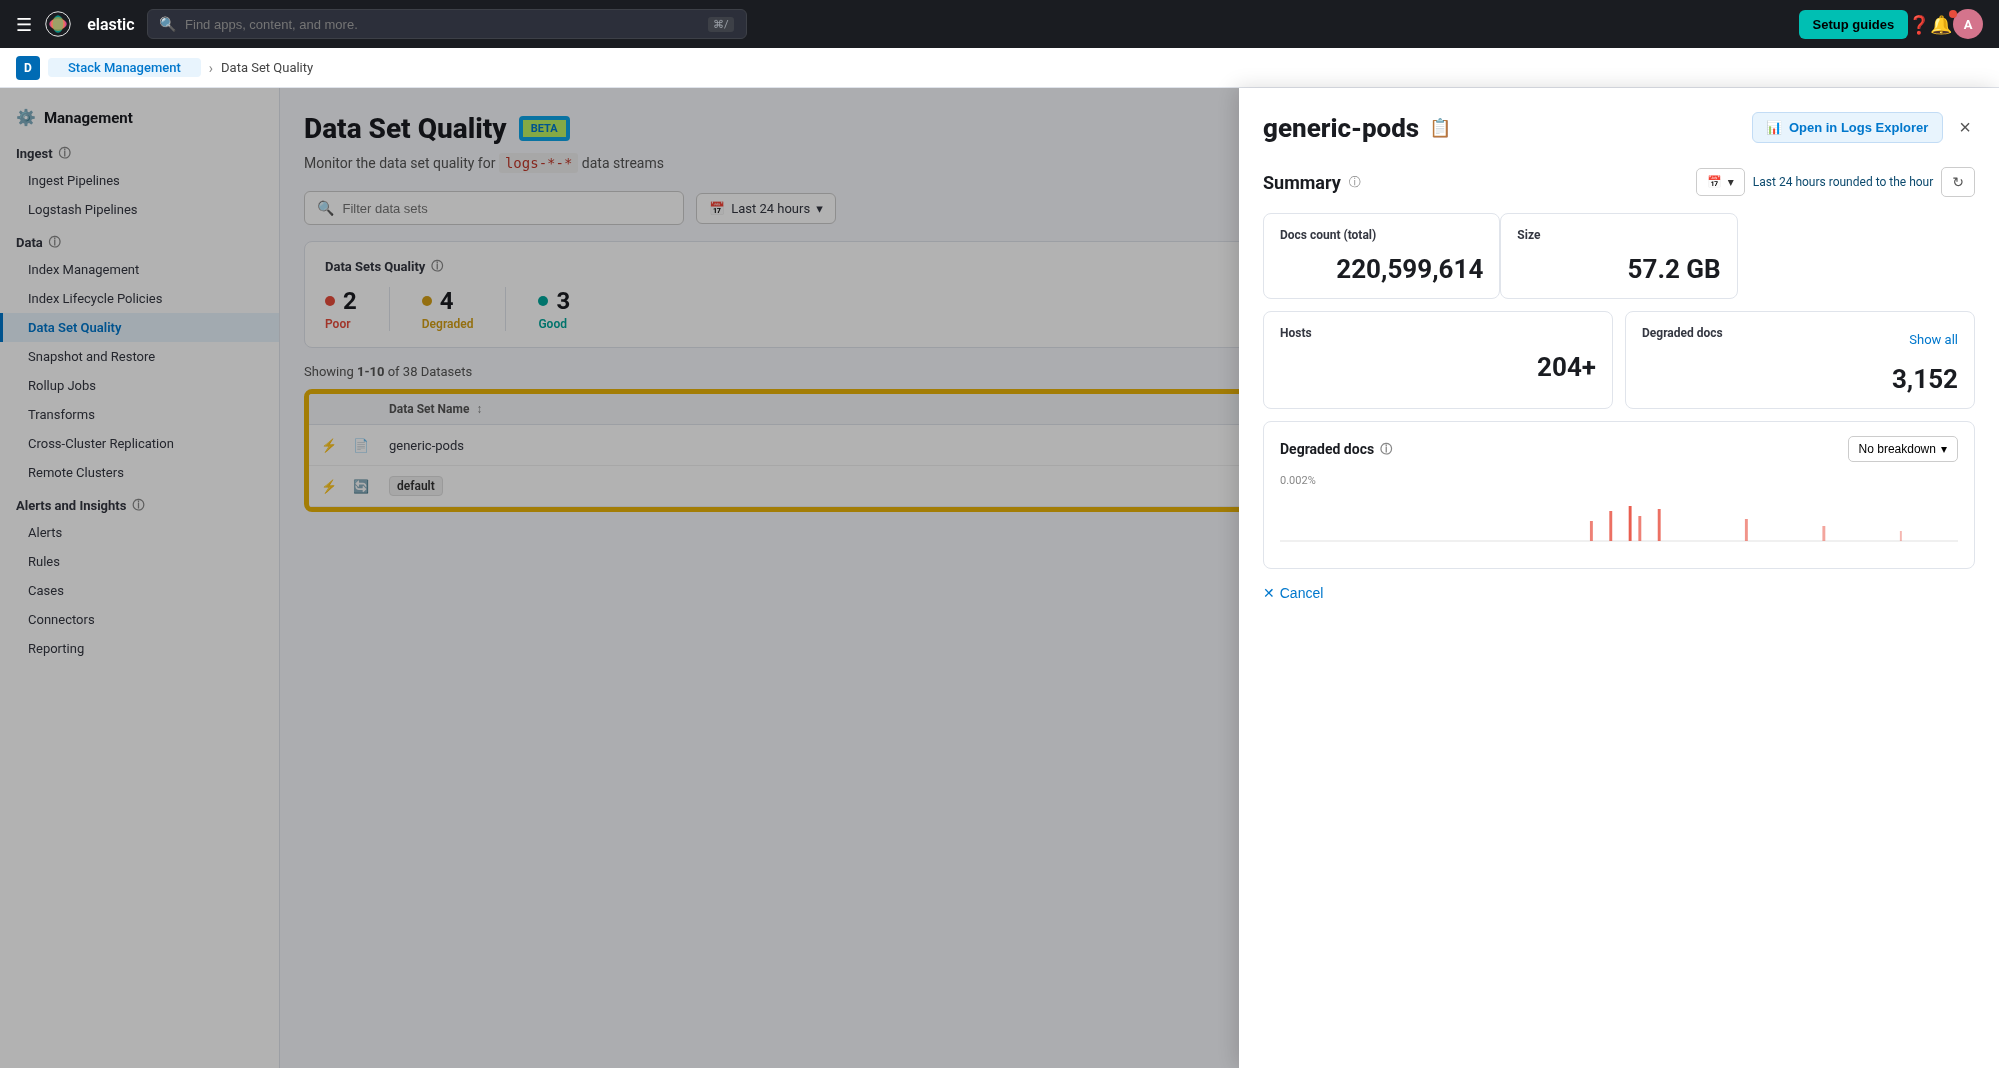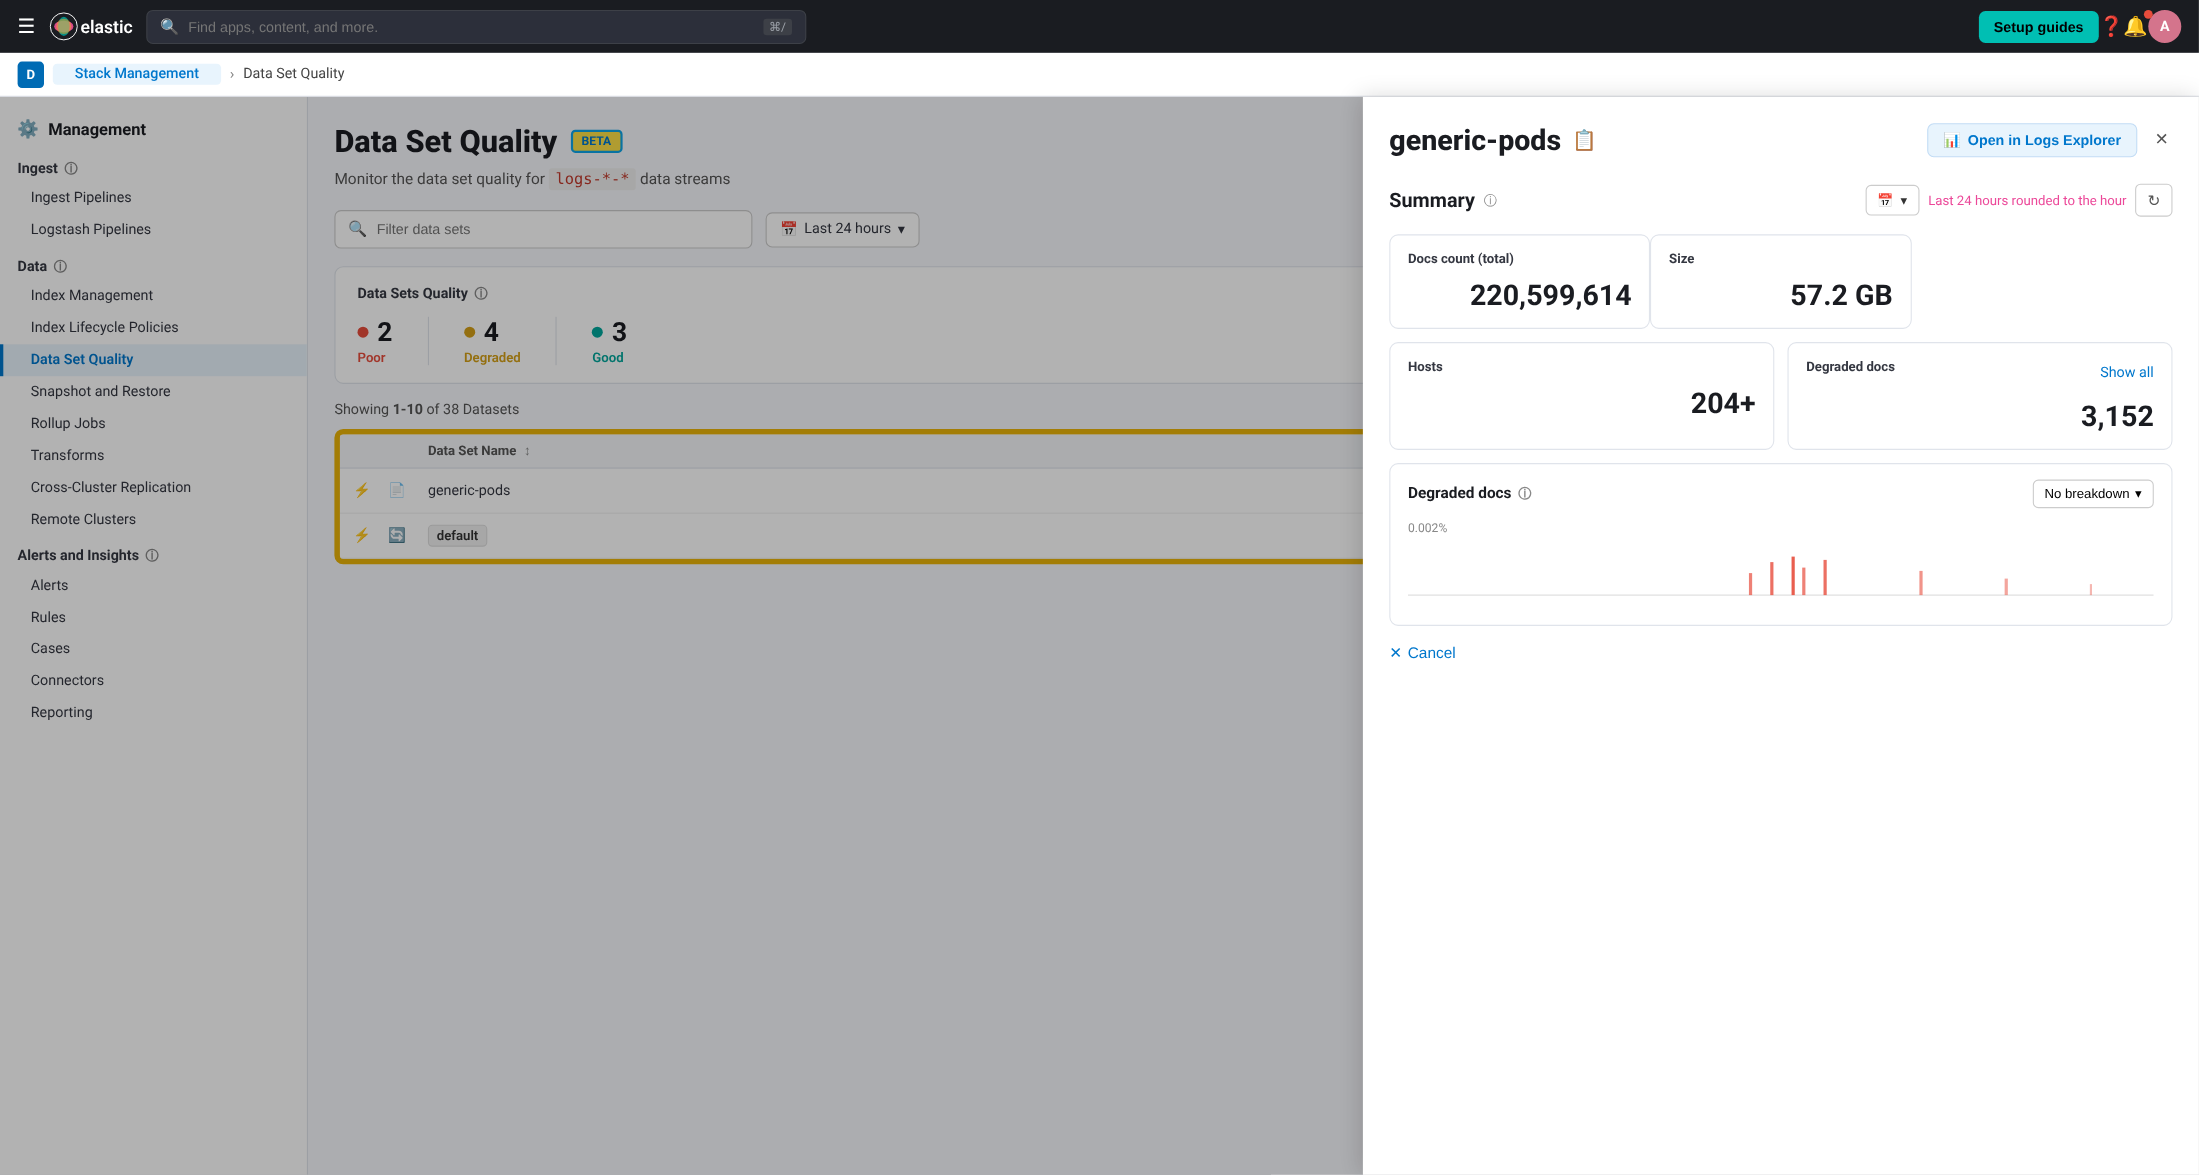--- a/index.html
+++ b/index.html
@@ -4,21 +4,21 @@
   <style>
     * { box-sizing: border-box; margin: 0; padding: 0; }
     body { font-family: -apple-system, BlinkMacSystemFont, 'Segoe UI', Roboto, sans-serif; background: #f7f8fc; color: #1a1c21; font-size: 14px; overflow: hidden; }
 
     
     .top-nav {
       display: flex; align-items: center; background: #1a1c21; height: 48px;
       padding: 0 16px; gap: 12px; position: fixed; top: 0; left: 0; right: 0; z-index: 100;
     }
     .hamburger { color: #fff; font-size: 18px; cursor: pointer; }
-    .elastic-logo { display: flex; align-items: center; gap: 1px; color: #fff; font-size: 16px; font-weight: 600; }
+    .elastic-logo { display: flex; align-items: center; gap: 15px; color: #fff; font-size: 16px; font-weight: 600; }
     .elastic-logo .logo-icon { width: 28px; height: 28px; }
     .search-bar {
       flex: 1; max-width: 600px; display: flex; align-items: center;
       background: #2c2f3a; border: 1px solid #3d4047; border-radius: 6px;
       padding: 6px 12px; gap: 8px; color: #9ba0a8;
     }
     .search-bar input { background: none; border: none; outline: none; color: #ccc; flex: 1; font-size: 13px; }
     .search-kbd { background: #3d4047; border-radius: 3px; padding: 1px 5px; font-size: 11px; color: #9ba0a8; }
     .nav-right { margin-left: auto; display: flex; align-items: center; }
     .setup-guides-btn {
@@ -65,21 +65,21 @@
     }
     .sidebar-item.active { color: #0077cc; font-weight: 600; background: #e8f4fd; border-left: 3px solid #0077cc; padding-left: 25px; }
 
     
     .main-content {
       flex: 1; overflow-y: auto; padding: 24px; background: #f7f8fc;
       position: relative;
     }
     .page-title-row { display: flex; align-items: center; gap: 12px; margin-bottom: 10px; }
     .page-title { font-size: 28px; font-weight: 800; color: #1a1c21; }
-    .beta-badge { background: #fde047; color: #0077cc; border: 2px solid #0ea5e9; border-radius: 4px; padding: 2px 8px; font-size: 11px; font-weight: 700; }
+    .beta-badge { background: #bef264; color: #0077cc; border: 4px solid #0ea5e9; border-radius: 4px; padding: 2px 8px; font-size: 11px; font-weight: 700; }
     .page-desc { font-size: 14px; color: #555; margin-bottom: 20px; }
     .logs-pattern { background: #f0f0f0; font-family: monospace; padding: 2px 6px; border-radius: 3px; color: #c0392b; }
     .toolbar { display: flex; align-items: center; gap: 12px; margin-bottom: 16px; }
     .filter-input {
       display: flex; align-items: center; gap: 8px; background: #fff;
       border: 1px solid #ccc; border-radius: 6px; padding: 8px 12px; width: 380px;
     }
     .filter-input input { border: none; outline: none; font-size: 13px; color: #555; flex: 1; }
     .time-filter {
       display: flex; align-items: center; gap: 6px; background: #fff;
@@ -345,21 +345,21 @@
   </div>
 
   <div class="section-title-row">
     <span class="section-title">Summary</span>
     <span class="sidebar-info">ⓘ</span>
     <div class="time-selector">
       <div class="time-dropdown">
         <span>📅</span>
         <span>▾</span>
       </div>
-      <span style="font-size:12px;color:#ec4899;">Last 24 hours rounded to the hour</span>
+      <span style="font-size:12px;color:#0c4a6e;">Last 24 hours rounded to the hour</span>
       <button class="refresh-btn">↻</button>
     </div>
   </div>
 
   <div class="summary-cards-row">
     <div class="summary-card">
       <div class="summary-card-label">Docs count (total)</div>
       <div class="summary-card-value">220,599,614</div>
     </div>
     <div class="summary-card">

